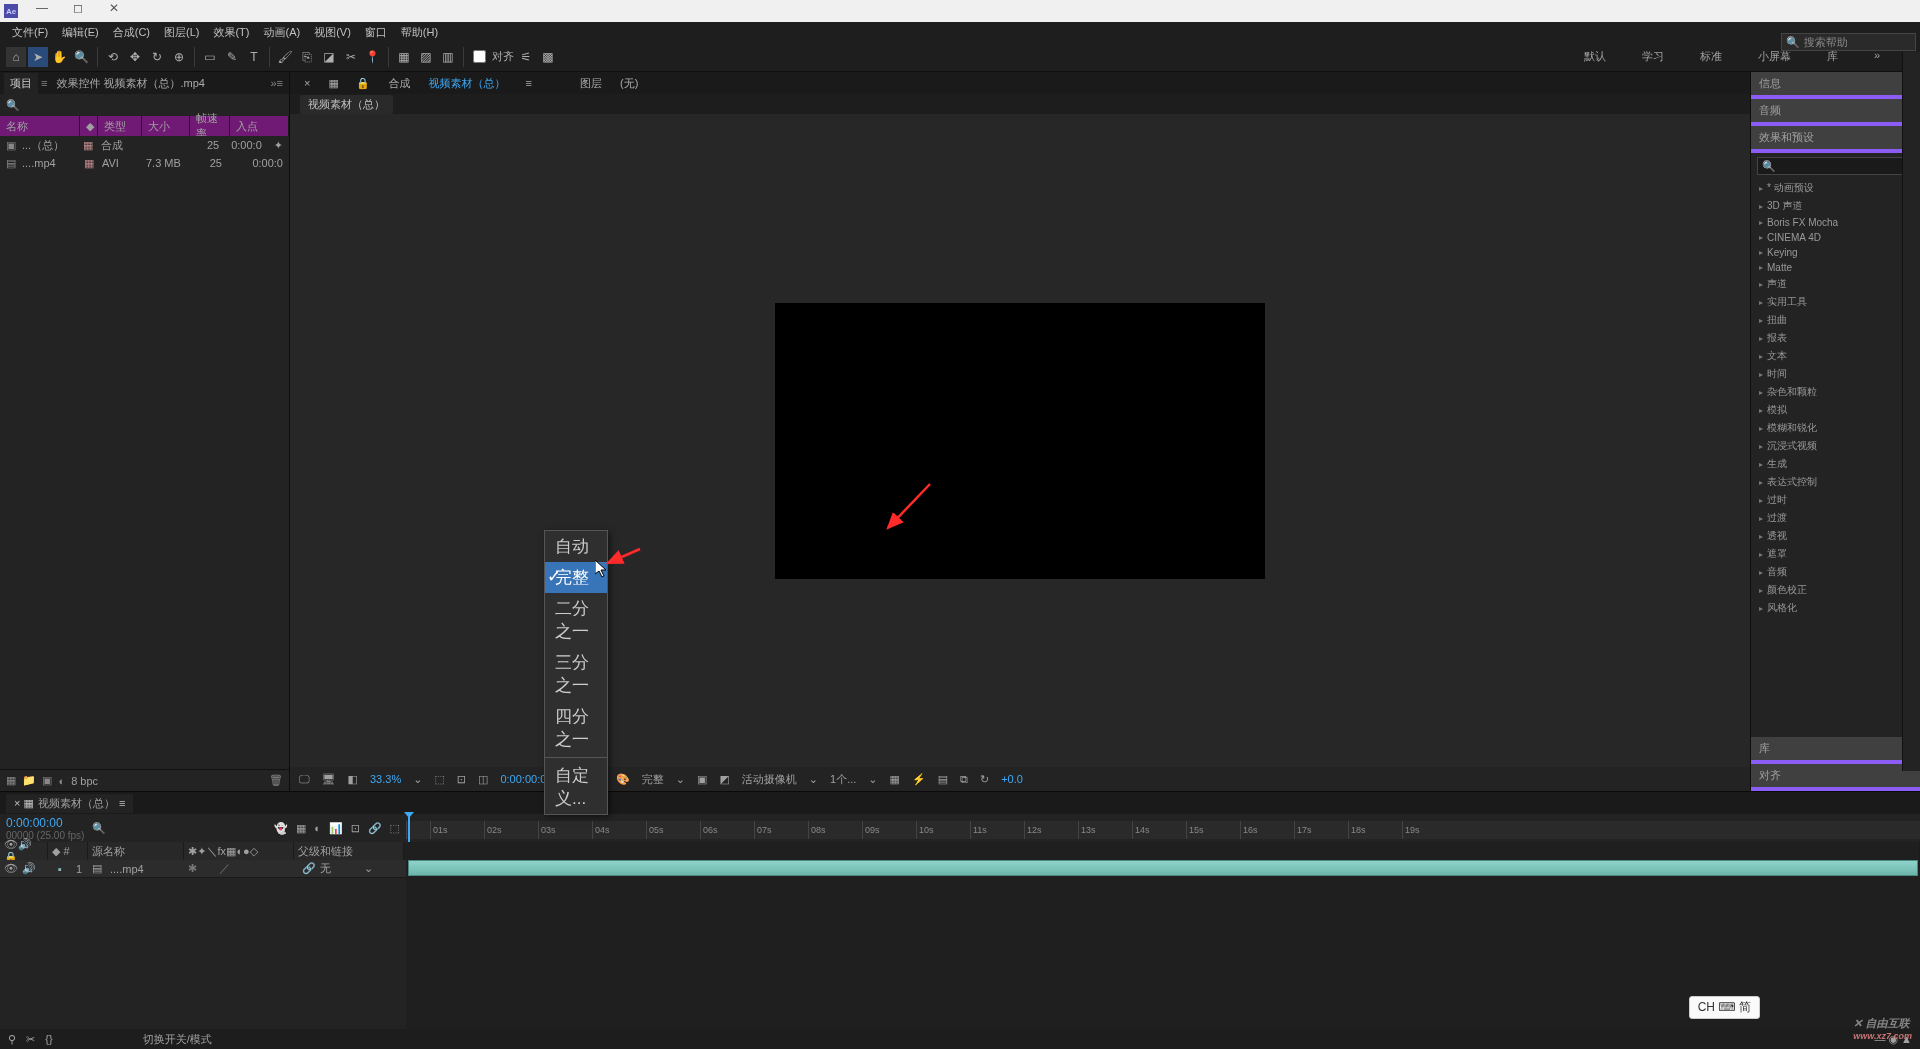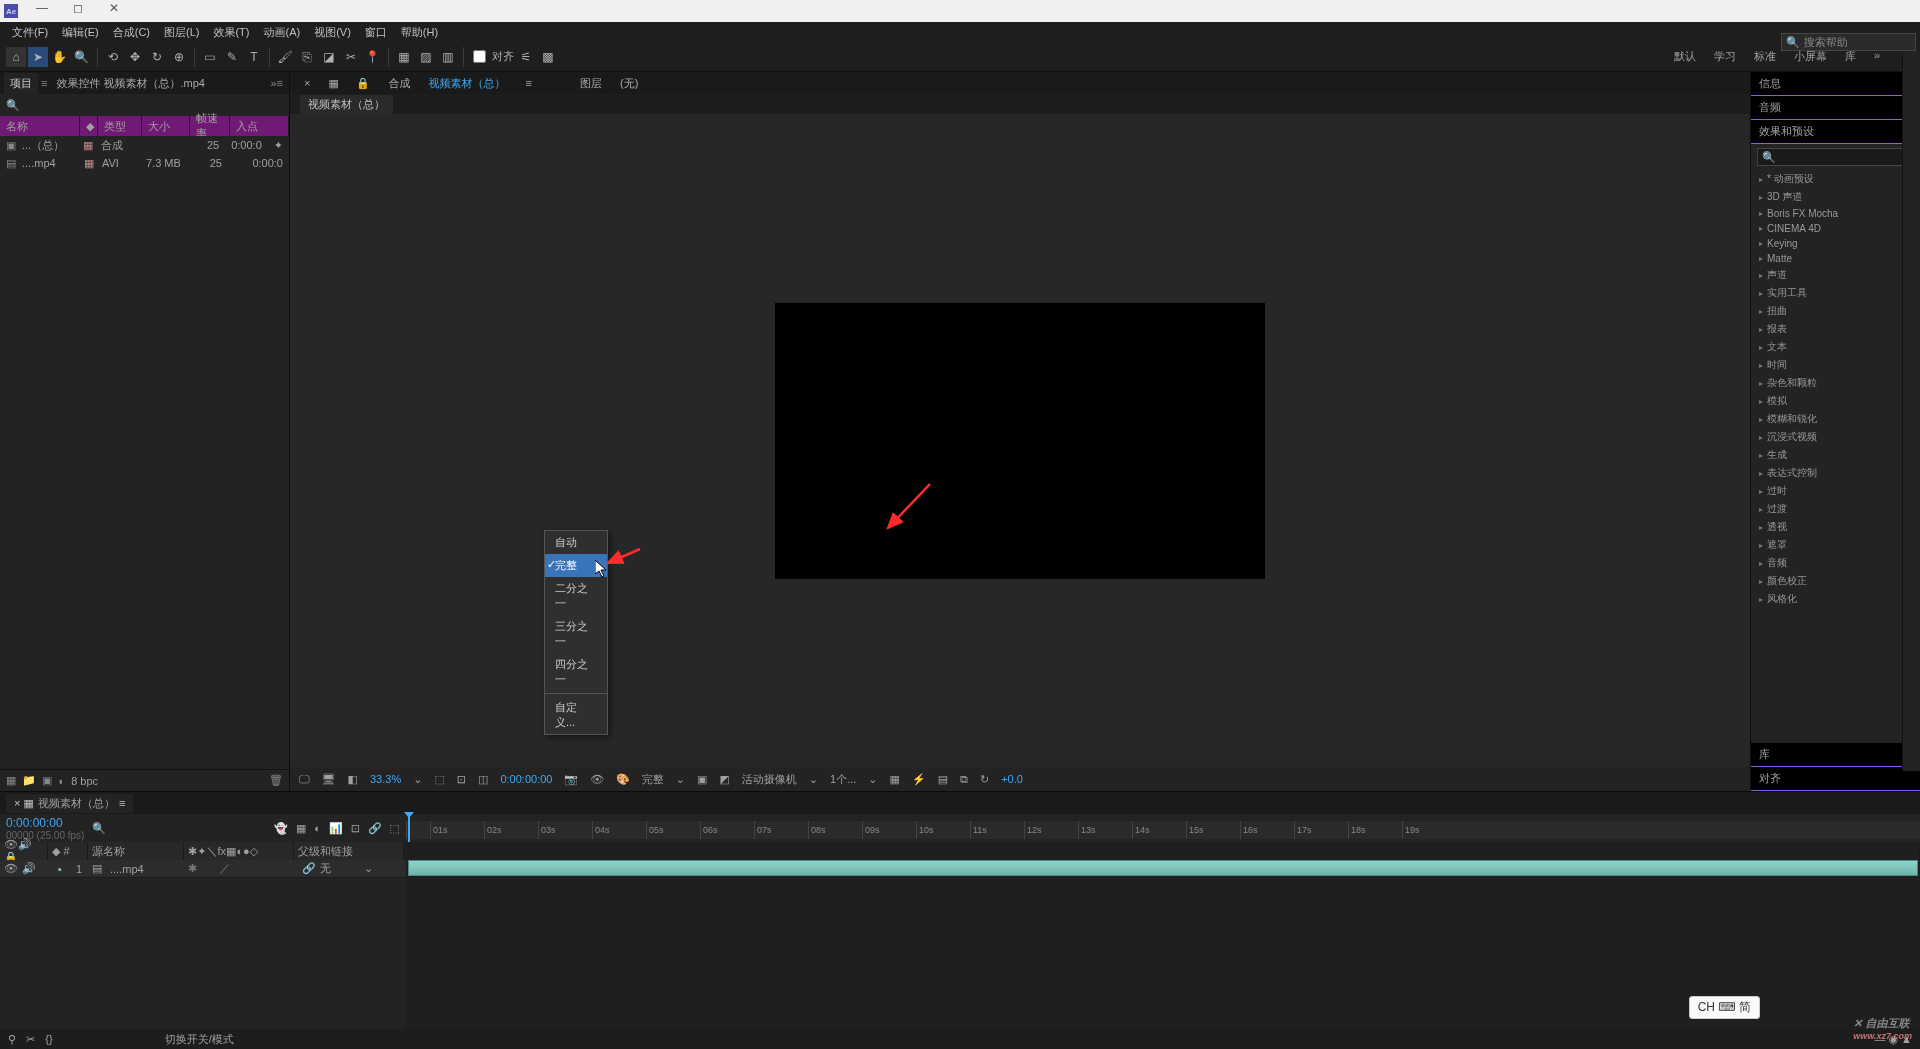--- a/index.html
+++ b/index.html
@@ -8,21 +8,21 @@
 .titlebar .ae-icon{width:14px;height:14px;background:#4b4ba8;margin-right:6px;display:flex;align-items:center;justify-content:center;color:#c8c8ff;font-size:8px;font-weight:bold}
 .titlebar .title{flex:1;color:#555;font-size:11px}
 .titlebar .win-btn{width:36px;height:20px;text-align:center;color:#555;font-size:12px}
 .menubar{height:20px;background:#1e1e1e;display:flex;align-items:center;padding-left:6px;gap:2px}
 .menubar .menu-item{padding:2px 6px;color:#c0c0c0;font-size:11px}
 .toolbar{height:30px;background:#1e1e1e;border-bottom:1px solid #0f0f0f;display:flex;align-items:center;padding:0 6px;gap:2px;position:relative}
 .toolbar .tool{width:20px;height:20px;display:flex;align-items:center;justify-content:center;color:#b0b0b0;font-size:12px}
 .toolbar .tool.active{background:#333}
 .toolbar .sep{width:1px;height:20px;background:#3a3a3a;margin:0 3px}
 .toolbar .snap-label{font-size:11px;color:#b0b0b0;margin-left:4px}
-.workspace-tabs{position:absolute;right:40px;display:flex;gap:18px;color:#888}
+.workspace-tabs{position:absolute;right:40px;display:flex;gap:36px;color:#888}
 .workspace-tabs span{font-size:11px}
 .search-help{position:absolute;right:4px;top:33px;width:135px;height:18px;background:#2a2a2a;border:1px solid #444;display:flex;align-items:center;padding-left:4px;z-index:5}
 .main{display:flex;height:calc(100% - 72px - 258px)}
 .left-col{width:290px;display:flex;flex-direction:column;border-right:1px solid #0d0d0d}
 .panel-tabs{height:22px;display:flex;align-items:center;background:#1a1a1a;padding-left:4px;gap:3px}
 .panel-tabs .tab{padding:3px 6px;font-size:11px;color:#aaa}
 .panel-tabs .tab.active{background:#232323;color:#d0d0d0}
 .panel-tabs .menu-icon{margin-left:auto;margin-right:6px;color:#888}
 .project-info{display:flex;padding:6px;gap:8px;background:#232323}
 .thumb{width:82px;height:50px;background:linear-gradient(to bottom,#4a8ec8 0%,#5ca0d8 55%,#7a6842 55%,#8a7852 100%);position:relative;border:1px solid #111}
@@ -45,21 +45,21 @@
 .comp-subtab{height:20px;display:flex;align-items:center;padding-left:10px;background:#1d1d1d}
 .comp-subtab .st{background:#2a2a2a;padding:2px 8px;font-size:11px;color:#c0c0c0;border-radius:2px}
 .viewer{flex:1;display:flex;align-items:center;justify-content:center;background:#272727;position:relative}
 .viewer-canvas{width:490px;height:276px;background:#000}
 .arrow{position:absolute;color:#ff2a2a;font-weight:bold;pointer-events:none}
 .viewer-controls{height:24px;background:#232323;display:flex;align-items:center;padding:0 6px;gap:6px;font-size:11px;color:#aaa;position:relative}
 .viewer-controls .vc{padding:0 3px}
 .viewer-controls .zoom{color:#3fa9f5}
 .viewer-controls .num{color:#3fa9f5}
 .right-col{width:170px;background:#232323;border-left:1px solid #0d0d0d;display:flex;flex-direction:column}
-.right-panel-title{padding:4px 8px;font-size:11px;color:#c0c0c0;background:#000000;border-bottom:1px solid #8b5cf6;display:flex;align-items:center;justify-content:space-between}
+.right-panel-title{padding:4px 8px;font-size:11px;color:#c0c0c0;background:#404040;border-bottom:4px solid #8b5cf6;display:flex;align-items:center;justify-content:space-between}
 .right-search{margin:4px 6px;height:18px;background:#1a1a1a;border:1px solid #444;display:flex;align-items:center;padding-left:4px}
 .eff-list{flex:1;overflow:hidden;padding:0 4px}
 .eff-item{padding:2px 4px;font-size:10px;color:#999;display:flex;align-items:center;gap:4px}
 .eff-item::before{content:"▸";font-size:8px;color:#777}
 .timeline{height:258px;background:#1d1d1d;display:flex;flex-direction:column;border-top:1px solid #0a0a0a}
 .tl-tabs{height:22px;display:flex;align-items:center;padding-left:6px;background:#1a1a1a}
 .tl-tabs .tlt{padding:2px 8px;font-size:11px;background:#232323;color:#c0c0c0;display:flex;align-items:center;gap:4px}
 .tl-header{height:28px;display:flex;background:#232323}
 .tl-left{width:406px;display:flex;align-items:center;padding:0 6px;gap:8px}
 .tl-time{color:#3fa9f5;font-size:12px}
@@ -69,21 +69,21 @@
 .tl-playhead{position:absolute;left:0;top:0;bottom:0;width:2px;background:#3fa9f5}
 .tl-playhead::before{content:"";position:absolute;top:-2px;left:-4px;border:5px solid transparent;border-top:6px solid #3fa9f5}
 .tl-cols{height:18px;display:flex;background:#282828;font-size:10px}
 .tl-cols .c{padding:0 4px;display:flex;align-items:center;border-right:1px solid #1a1a1a}
 .tl-body{flex:1;display:flex}
 .tl-layers{width:406px;background:#232323}
 .tl-layer-row{height:18px;display:flex;align-items:center;font-size:10px;color:#aaa;padding-left:4px;gap:4px;background:#2c2c2c;border-bottom:1px solid #1a1a1a}
 .tl-tracks{flex:1;background:#1f1f1f;position:relative}
 .tl-track-bar{position:absolute;left:2px;right:2px;top:0;height:16px;background:linear-gradient(#8fd4cc,#6cb5aa);border:1px solid #4a8880}
 .dropdown{position:absolute;left:544px;top:530px;width:64px;background:#2f2f2f;border:1px solid #555;box-shadow:2px 2px 6px rgba(0,0,0,.5);z-index:100}
-.dropdown .dd-item{padding:4px 10px;font-size:11px;color:#ccc;position:relative}
+.dropdown .dd-item{padding:4px 10px;font-size:17px;color:#ccc;position:relative}
 .dropdown .dd-item.selected{background:#3874b8;color:#fff}
 .dropdown .dd-item.selected::before{content:"✓";position:absolute;left:2px}
 .dropdown .dd-sep{height:1px;background:#555;margin:2px 0}
 .cursor{position:absolute;left:595px;top:560px;z-index:200;font-size:14px;color:#fff}
 .lang-ind{position:absolute;right:160px;bottom:30px;background:#fafafa;border:1px solid #ccc;border-radius:3px;padding:2px 8px;color:#333;font-size:12px}
 .watermark{position:absolute;right:8px;bottom:8px;color:#4a9eff;font-size:14px;font-style:italic;font-weight:bold;opacity:.8}
 .watermark .sub{font-size:9px;color:#e88;display:block;text-align:right}
 .right-icon-col{position:absolute;right:0;top:52px;width:18px;bottom:278px;background:#232323;border-left:1px solid #111}
 </style>
 </head>
@@ -381,21 +381,21 @@
       </div>
     </div>
     <div class="tl-tracks">
       <div class="tl-track-bar"></div>
     </div>
   </div>
   <div style="height:20px;display:flex;align-items:center;padding:0 8px;background:#1d1d1d;gap:10px">
     <span>⚲</span>
     <span>✂</span>
     <span>{}</span>
-    <span style="margin-left:102px">切换开关/模式</span>
+    <span style="margin-left:80px">切换开关/模式</span>
     <span style="margin-left:auto">— ◉ ▲</span>
   </div>
 </div>
 
 <div class="dropdown">
   <div class="dd-item">自动</div>
   <div class="dd-item selected">完整</div>
   <div class="dd-item">二分之一</div>
   <div class="dd-item">三分之一</div>
   <div class="dd-item">四分之一</div>

